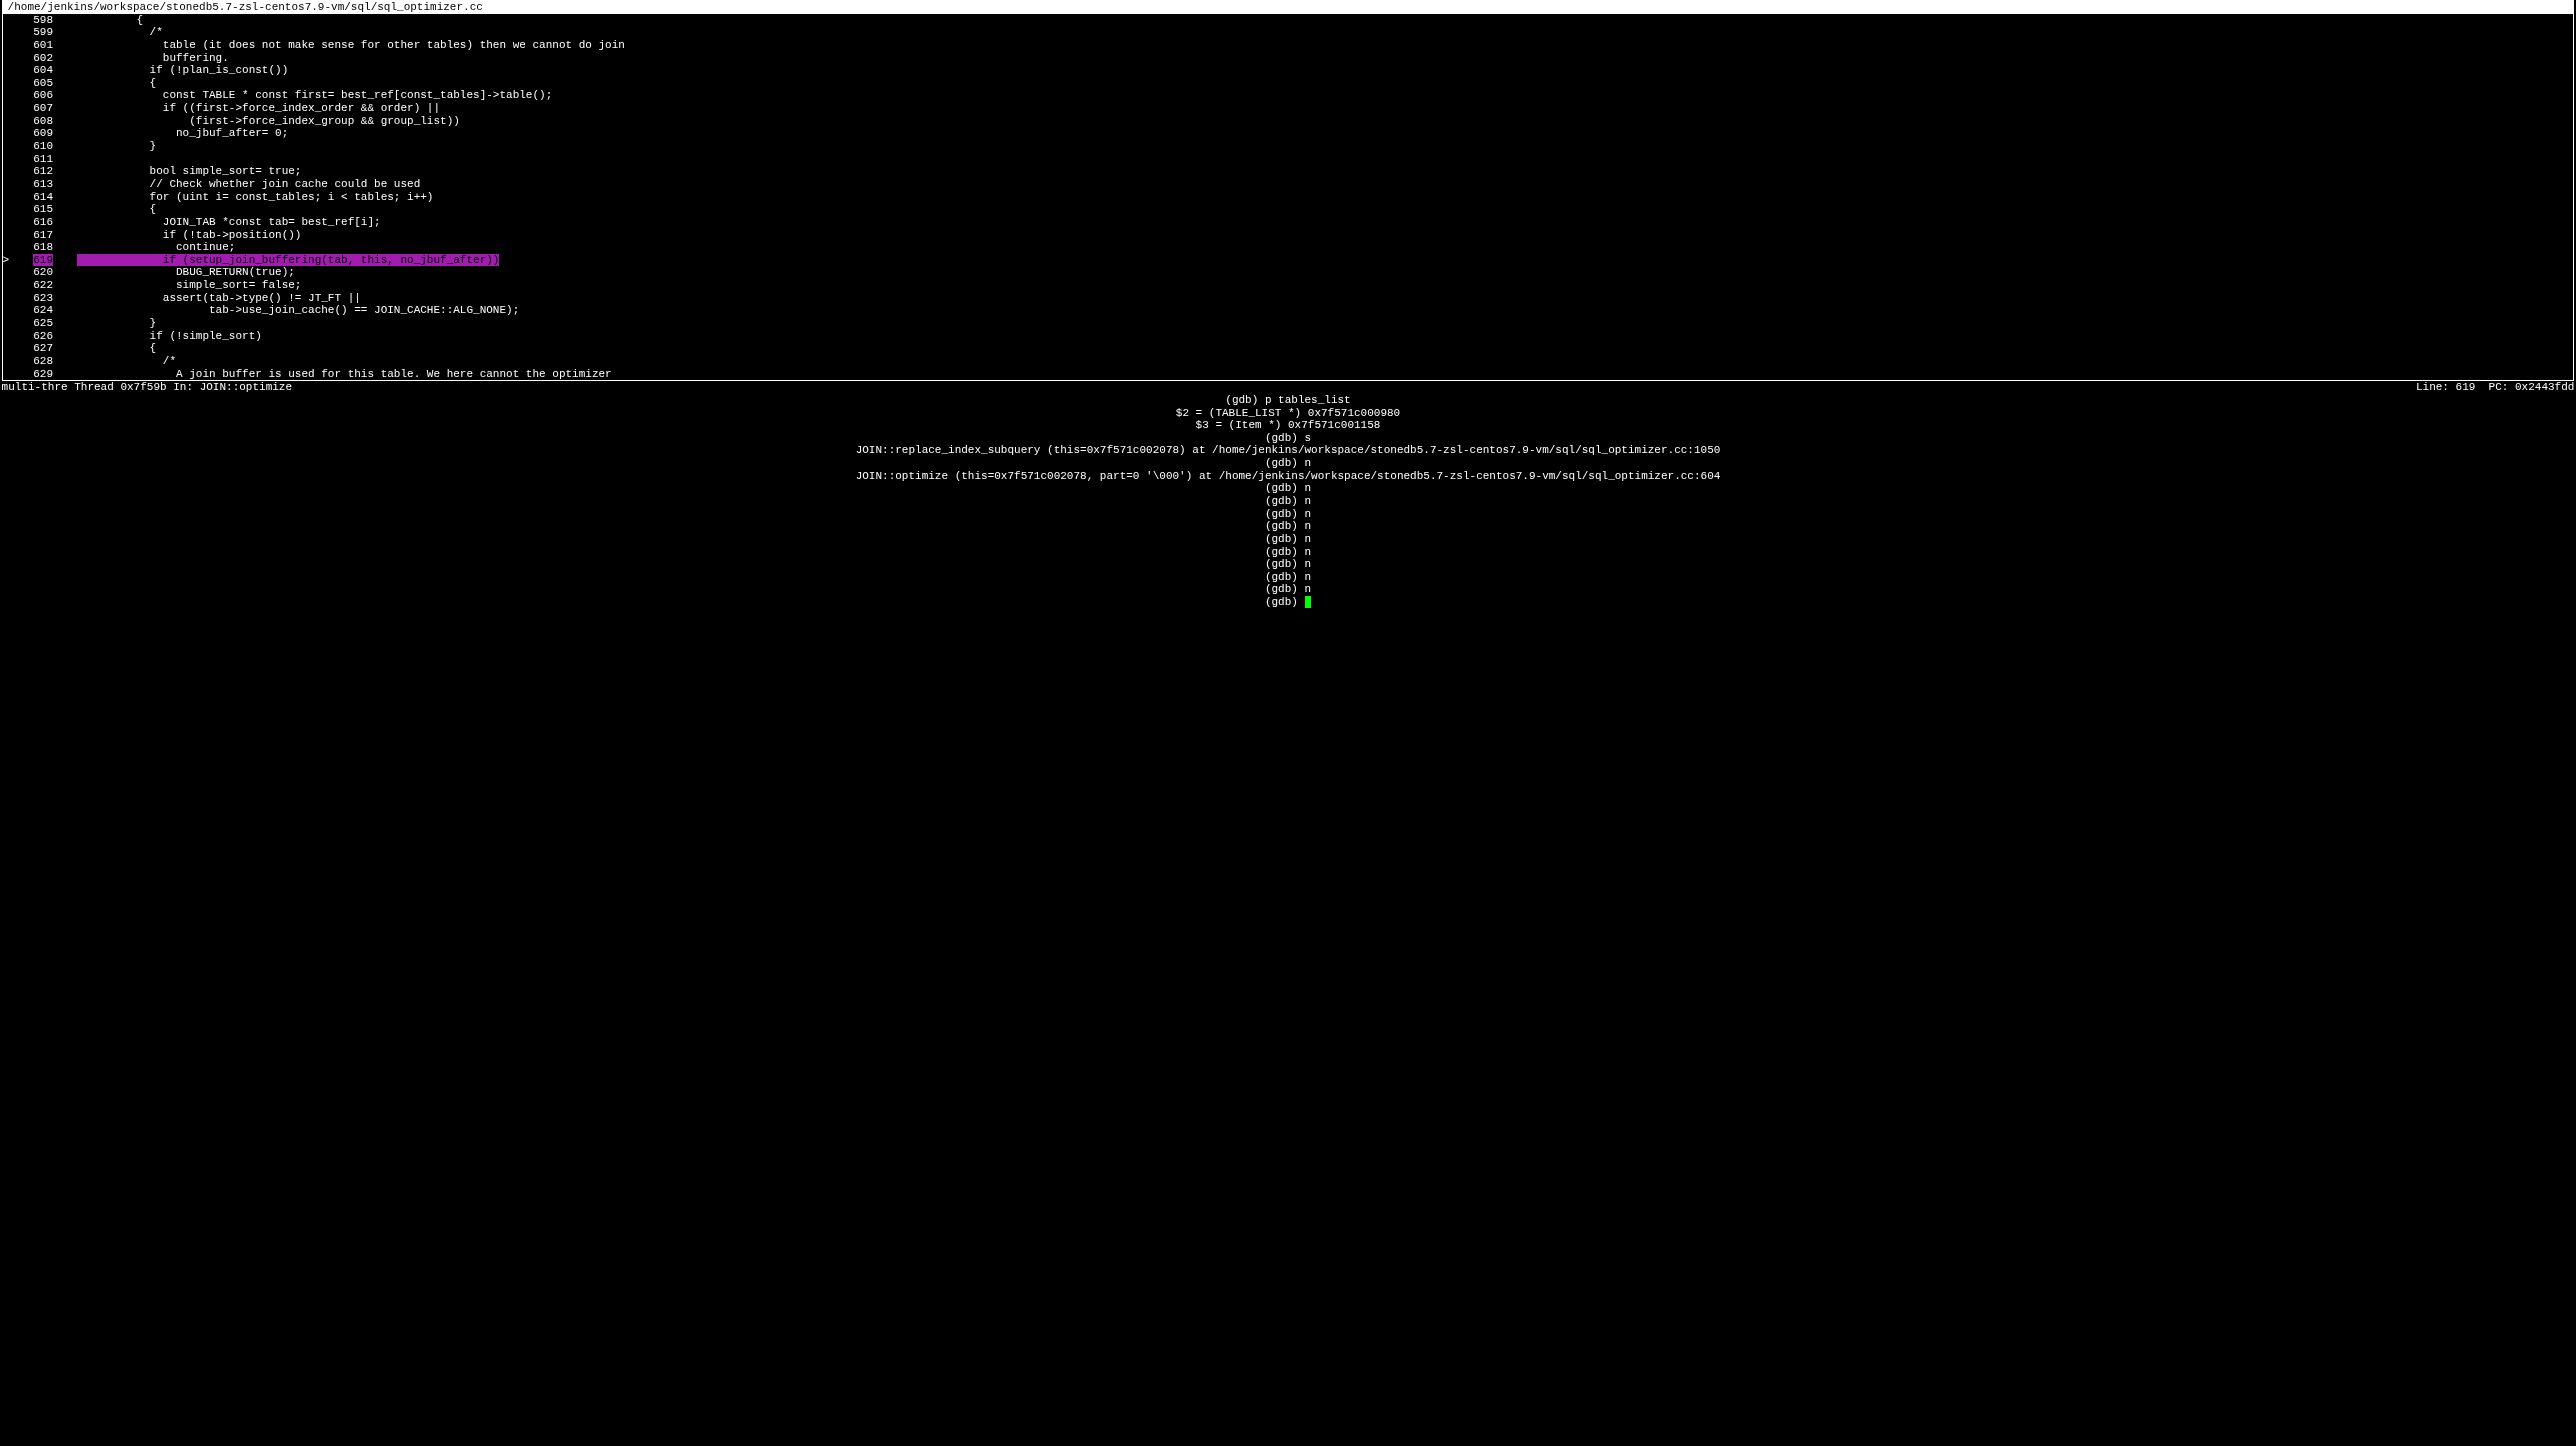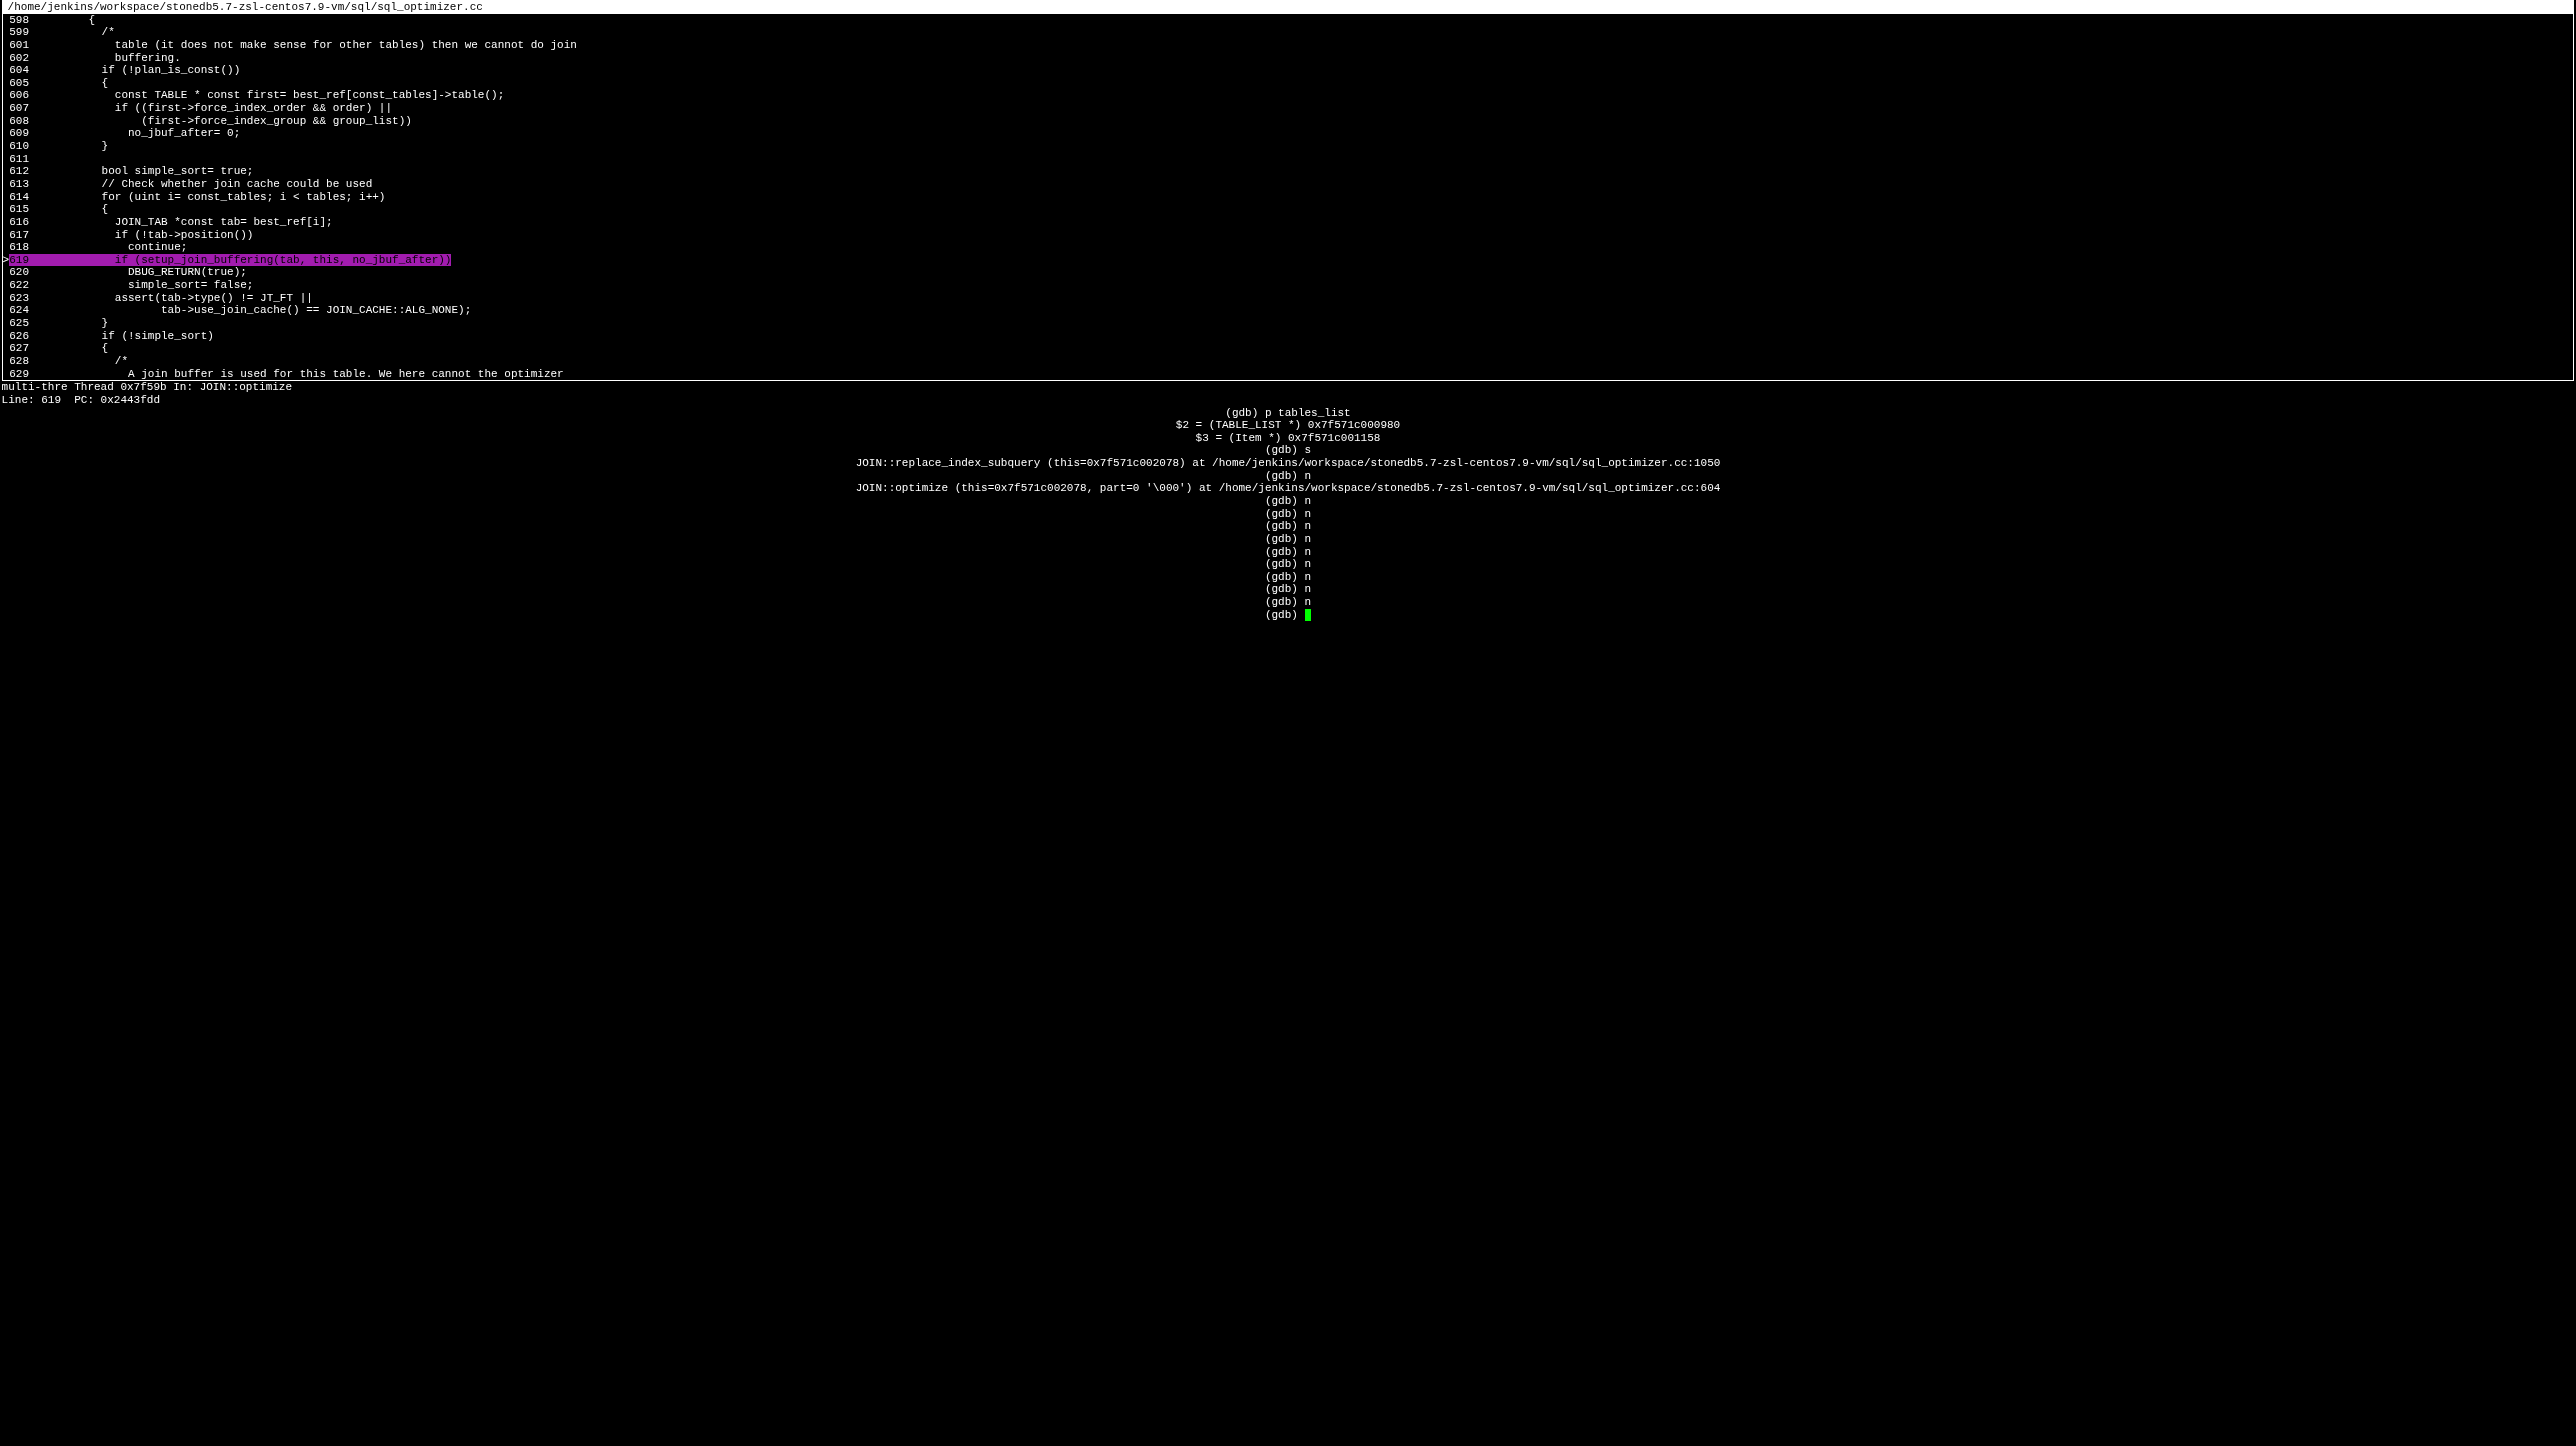--- a/index.html
+++ b/index.html
@@ -23,20 +23,21 @@
   background: #fff;
   color: #000;
   padding: 0 5px;
 }
 .source-body {
   padding: 0;
 }
 .code-line {
   white-space: pre;
   display: flex;
+  gap: 24px;
 }
 .line-num {
   display: inline-block;
   min-width: 3ch;
   text-align: left;
 }
 .code-text {
   display: inline;
 }
 .current-line {
@@ -44,21 +45,20 @@
   color: #000;
 }
 .current-marker {
   display: inline-block;
   width: 1ch;
 }
 .status-bar {
   display: flex;
   justify-content: space-between;
   padding: 0 1.6px;
-  flex-direction: column;
 }
 .status-left { white-space: pre; }
 .status-right { white-space: pre; }
 .gdb-console {
   padding: 0 1.6px;
   text-align: center;
 }
 .gdb-line { white-space: pre; }
 .cursor {
   background: #00ff00;

